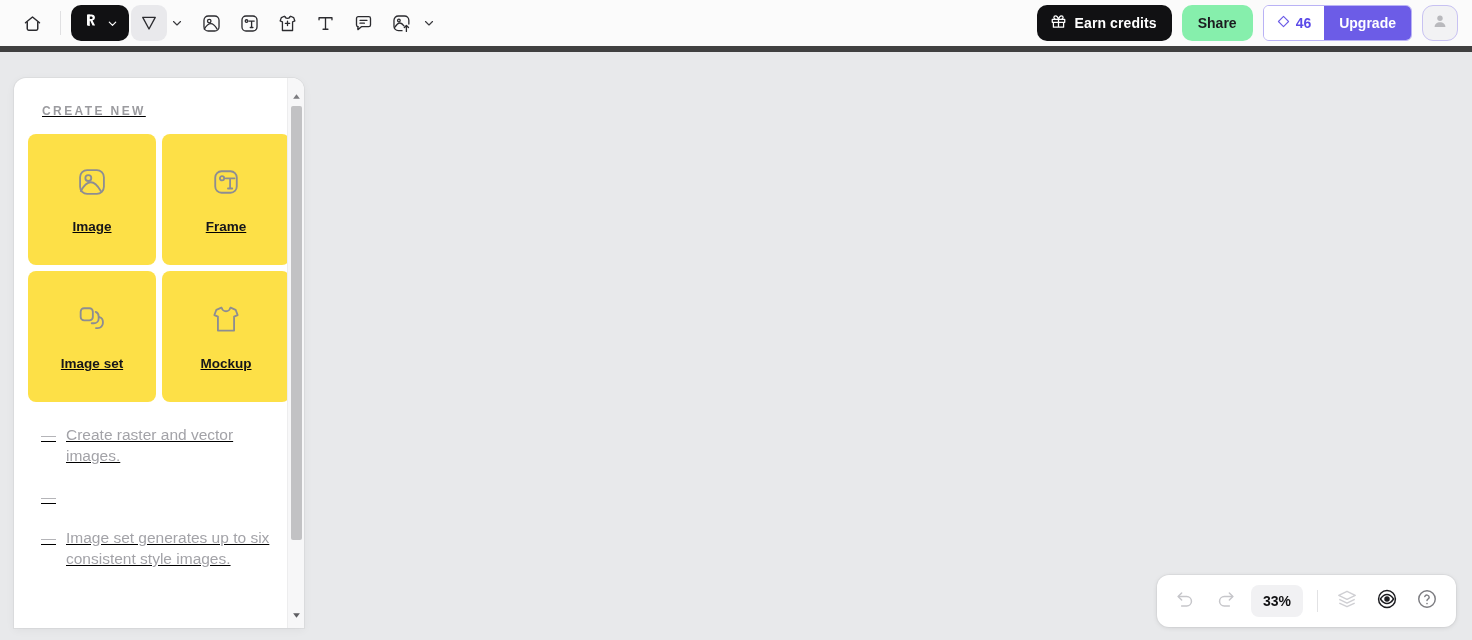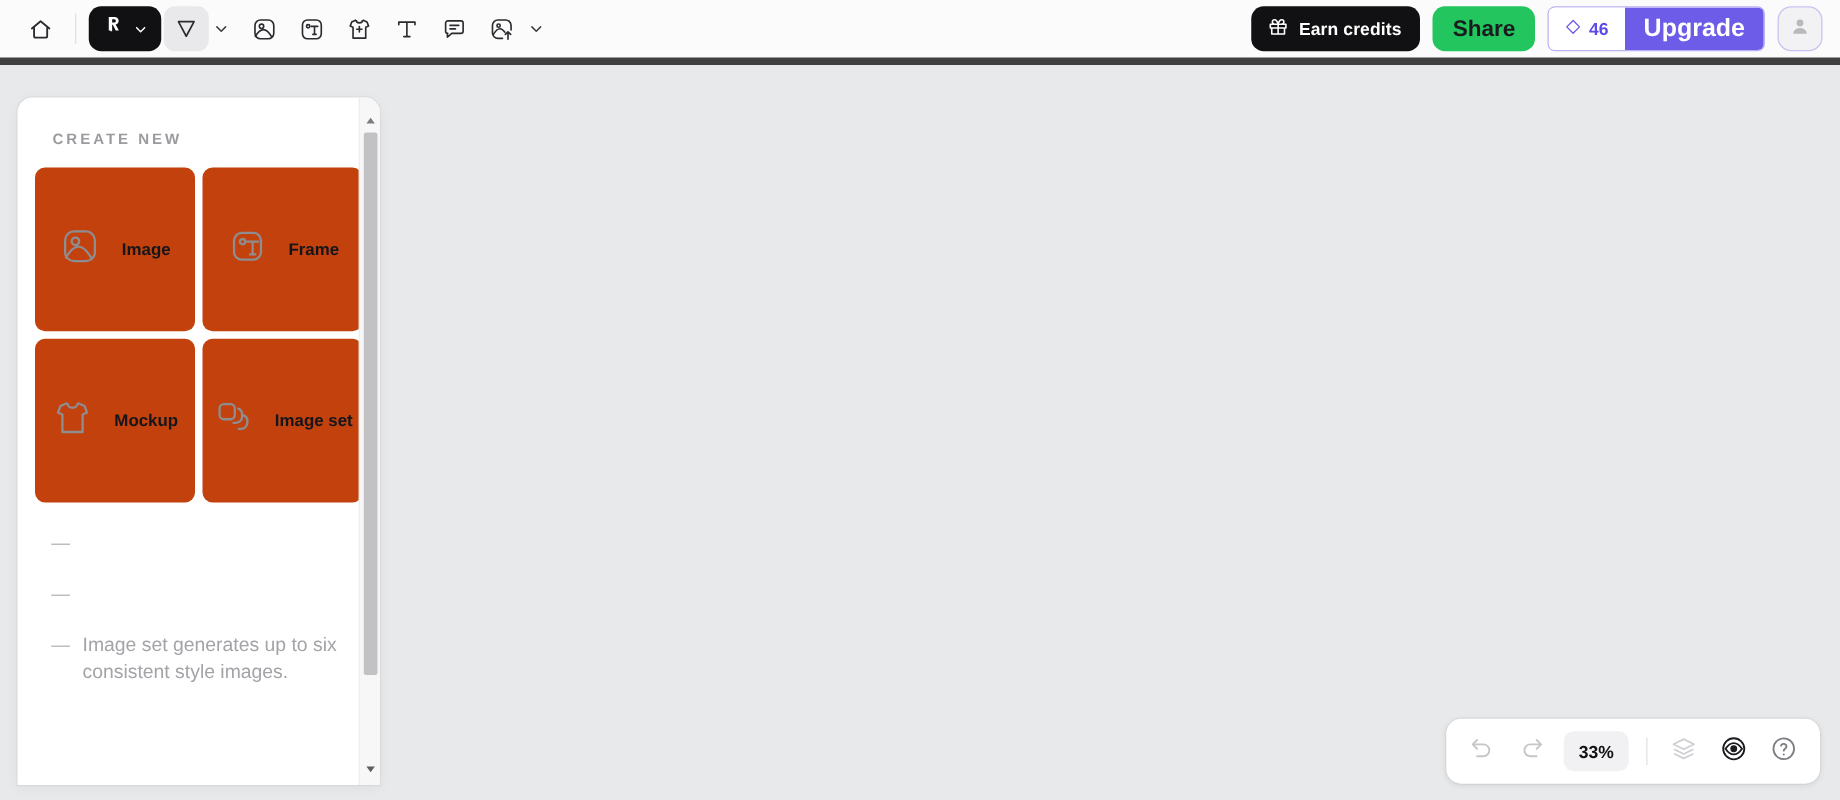--- a/index.html
+++ b/index.html
@@ -43,38 +43,38 @@
   }
   .chev { width: 16px; height: 16px; display: flex; align-items: center; justify-content: center; cursor: pointer; }
 
   .earn-btn {
     height: 36px; background: #111113; color: #fff;
     border-radius: 10px; display: flex; align-items: center;
     gap: 8px; padding: 0 15px 0 13px; cursor: pointer;
     font-size: 14px; font-weight: bold; letter-spacing: .1px;
   }
   .share-btn {
-    height: 36px; background: #22c55e; color: #1b1b1f;
+    height: 36px; background: #86efac; color: #1b1b1f;
     border-radius: 10px; display: flex; align-items: center;
-    padding: 0 16px; cursor: pointer; font-size: 18px; font-weight: bold; justify-content: center;
+    padding: 0 16px; cursor: pointer; font-size: 14px; font-weight: bold; justify-content: center;
   }
   .credits-group {
     height: 36px; display: flex; align-items: stretch;
     border-radius: 6px; overflow: hidden;
     border: 1px solid #b9b2f5;
   }
   .credits-pill {
     background: #ffffff; color: #5b4ae8;
     display: flex; align-items: center; gap: 6px;
     padding: 0 13px; font-size: 14px; font-weight: bold; cursor: pointer;
   }
   .upgrade-pill {
     background: #6c5ce7; color: #fff;
     display: flex; align-items: center; padding: 0 15px;
-    font-size: 20px; font-weight: bold; cursor: pointer;
+    font-size: 14px; font-weight: bold; cursor: pointer;
   }
   .avatar {
     width: 36px; height: 36px; border-radius: 11px;
     border: 1.5px solid #c8c2f2; background: #f2f2f4;
     display: flex; align-items: center; justify-content: center; cursor: pointer;
   }
 
   
   .canvas {
     position: absolute; top: 52px; left: 0;
@@ -82,33 +82,34 @@
   }
 
   
   .panel {
     position: absolute; left: 14px; top: 78px;
     width: 290px; height: 550px;
     background: #ffffff;
     border-radius: 12px 12px 0 0;
     box-shadow: 0 0 0 1px rgba(0,0,0,.04), 0 2px 10px rgba(0,0,0,.05);
     overflow: hidden;
+    text-decoration: underline;
   }
   .panel-inner { padding: 18px 14px 0 14px; }
   .panel-title {
     font-size: 12px; font-weight: bold; color: #9b9b9f;
     letter-spacing: 2.4px; margin: 8px 0 16px 14px;
   }
   .cards {
     display: grid; grid-template-columns: 1fr 1fr;
     gap: 6px;
   }
   .card {
-    height: 131px; background: #c2410c; border-radius: 8px;
-    display: flex; flex-direction: row;
+    height: 131px; background: #fde047; border-radius: 8px;
+    display: flex; flex-direction: column;
     align-items: center; justify-content: center; gap: 16px;
     cursor: pointer;
   }
   .card-label { font-size: 13.5px; font-weight: bold; color: #16161a; }
 
   .bullets { margin: 22px 0 0 0; }
   .bullet {
     display: flex; gap: 10px; margin-bottom: 20px;
     padding-left: 13px;
   }
@@ -334,43 +335,44 @@
             <rect x="4.4" y="4.4" width="15.2" height="15.2" rx="4.4"></rect>
             <circle cx="9.2" cy="9.4" r="1.5"></circle>
             <path d="M11.8 9.4h6.2M14.9 9.4v7.2M13.4 16.6h3" stroke-linecap="round"></path>
           </svg>
         </span>
         <span class="card-label">Frame</span>
       </div>
 
       <div class="card">
         <span>
-          <svg width="34" height="34" viewBox="0 0 24 24" fill="none" stroke="#8d8d92" stroke-width="1.3" stroke-linejoin="round">
-            <path d="M9.1 3.8 5.2 5.5 3.8 9.2l2.5 1.1v9.9h11.4v-9.9l2.5-1.1-1.4-3.7-3.9-1.7"></path>
-            <path d="M9.1 3.8c0 1.6 1.3 2.7 2.9 2.7s2.9-1.1 2.9-2.7"></path>
-          </svg>
-        </span>
-        <span class="card-label">Mockup</span>
-      </div>
-
-      <div class="card">
-        <span>
           <svg width="34" height="34" viewBox="0 0 24 24" fill="none" stroke="#8d8d92" stroke-width="1.3" stroke-linecap="round" stroke-linejoin="round">
             <rect x="4" y="4.4" width="8.6" height="8.6" rx="2.4"></rect>
             <path d="M14.6 7c1.3.5 2.1 1.8 2.1 3.2v1.4a3.4 3.4 0 0 1-3.4 3.4h-1.5"></path>
             <path d="M17.2 10.6c1.5.4 2.5 1.8 2.5 3.4v.8a3.6 3.6 0 0 1-3.6 3.6h-1.3"></path>
           </svg>
         </span>
         <span class="card-label">Image set</span>
       </div>
+
+      <div class="card">
+        <span>
+          <svg width="34" height="34" viewBox="0 0 24 24" fill="none" stroke="#8d8d92" stroke-width="1.3" stroke-linejoin="round">
+            <path d="M9.1 3.8 5.2 5.5 3.8 9.2l2.5 1.1v9.9h11.4v-9.9l2.5-1.1-1.4-3.7-3.9-1.7"></path>
+            <path d="M9.1 3.8c0 1.6 1.3 2.7 2.9 2.7s2.9-1.1 2.9-2.7"></path>
+          </svg>
+        </span>
+        <span class="card-label">Mockup</span>
+      </div>
     </div>
 
     <div class="bullets">
       <div class="bullet">
         <span class="bullet-dash">—</span>
+        <span class="bullet-text">Create raster and vector images.</span>
       </div>
       <div class="bullet">
         <span class="bullet-dash">—</span>
       </div>
       <div class="bullet">
         <span class="bullet-dash">—</span>
         <span class="bullet-text">Image set generates up to six consistent style images.</span>
       </div>
     </div>
   </div>

